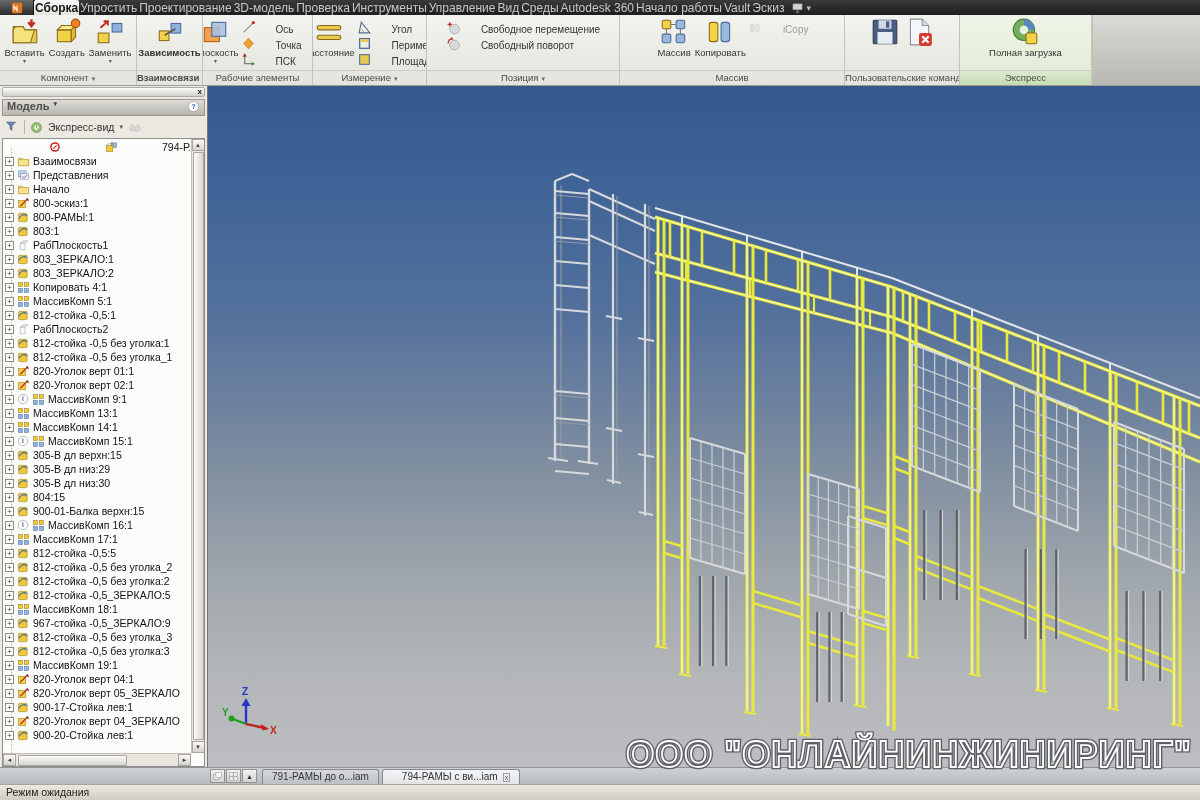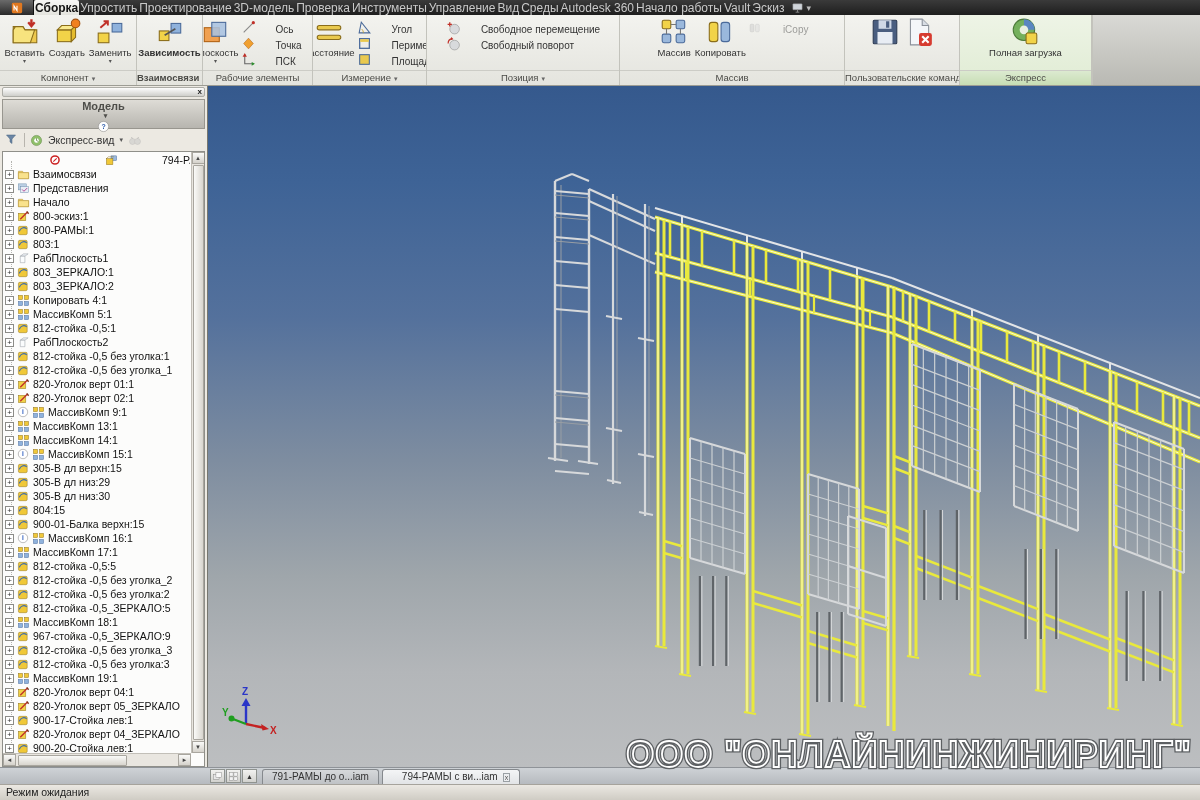--- a/index.html
+++ b/index.html
@@ -35,22 +35,22 @@
   .ribbon-filler { flex:1; background:linear-gradient(#d9d9d5,#b9b9b3); border-left:1px solid #c3c3bc;}
   .ic { display:inline-flex; align-items:center; justify-content:center; flex:0 0 auto;}
   .ic svg { width:100%; height:100%; display:block;}
 
   
   .browser { position:absolute; left:0; top:86px; width:208px; height:681px;
     background:#ece9e2; border-right:1px solid #77776f; display:flex; flex-direction:column; z-index:3;}
   .minibar { height:10px; margin:1px 2px 0; background:linear-gradient(#fdfdfd,#cfcfcb);
     border:1px solid #adada7; border-radius:2px; position:relative;}
   .minibar .mx { position:absolute; right:2px; top:-1px; font-size:8px; color:#222; font-weight:bold; line-height:10px;}
-  .bheader { height:30px; margin:2px 2px 0; display:flex; align-items:center; padding:0 4px;
-    background:linear-gradient(#dedcd6,#b7b5af); border:1px solid #98968f; font-size:11px; font-weight:bold; color:#4e4e4a;flex-direction:column;}
+  .bheader { height:17px; margin:2px 2px 0; display:flex; padding:0 4px;
+    background:linear-gradient(#dedcd6,#b7b5af); border:1px solid #98968f; font-size:11px; font-weight:bold; color:#4e4e4a;}
   .bheader .harrow { font-size:7px; margin-left:4px; color:#4e4e4a;}
   .bheader .sp { flex:1;}
   .btoolbar { height:22px; display:flex; align-items:center; gap:5px; padding:0 5px; font-size:10.5px; color:#333;}
   .btool-sep { width:1px; height:14px; background:#b8b5ae;}
   .tree { flex:1; margin:0 2px; background:#fcfcfb; border:1px solid #8f8f89; position:relative; overflow:hidden;}
   .tree-inner { position:absolute; left:0; top:1px; right:14px; bottom:13px; overflow:hidden; padding-left:2px;}
   .tree-inner::before { content:""; position:absolute; left:8px; top:8px; bottom:0; border-left:1px dotted #b4b4b0;}
   .tree-row { height:14px; display:flex; align-items:center; gap:3px; font-size:10.5px; color:#111;
     white-space:nowrap; position:relative; overflow:hidden;}
   .tree-row.bold { font-weight:normal;gap:44px;}

